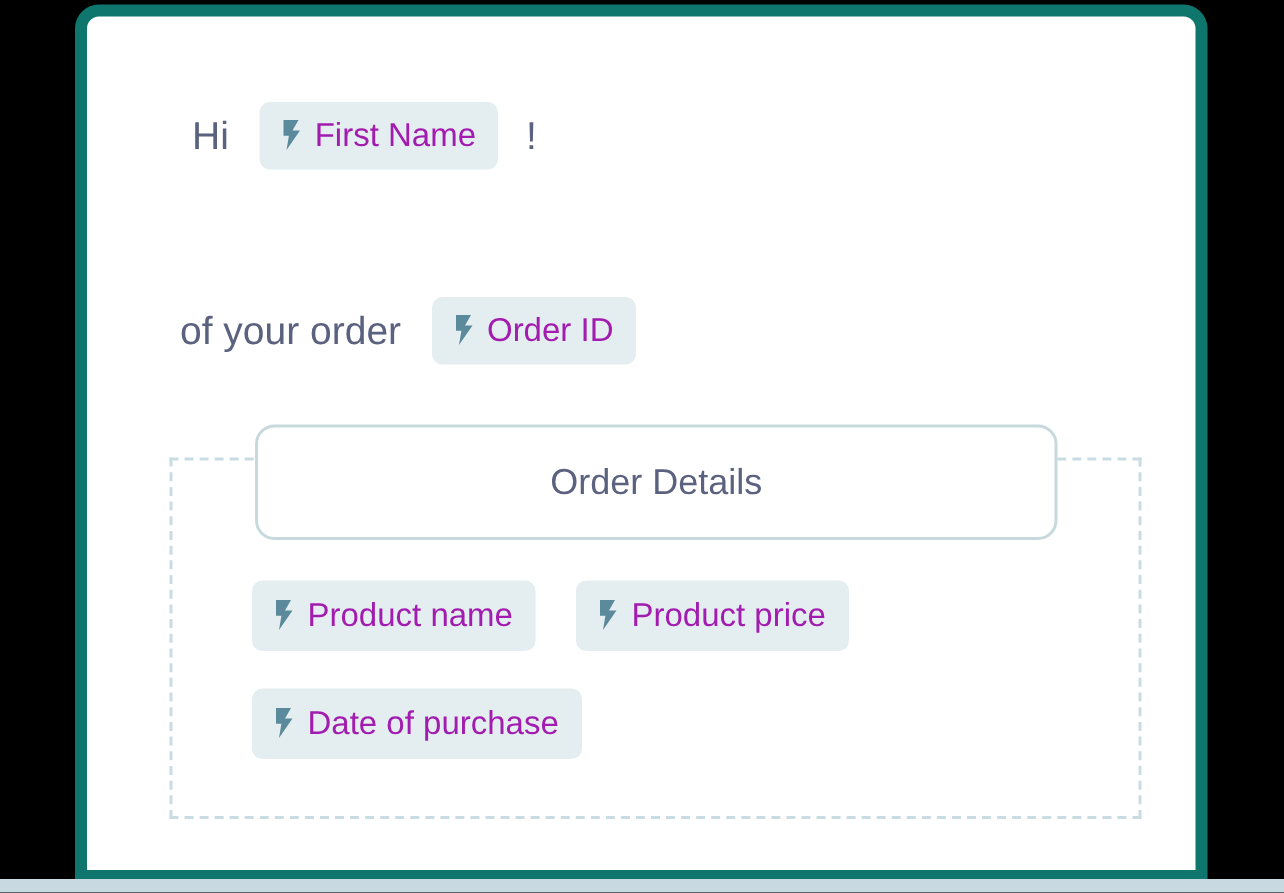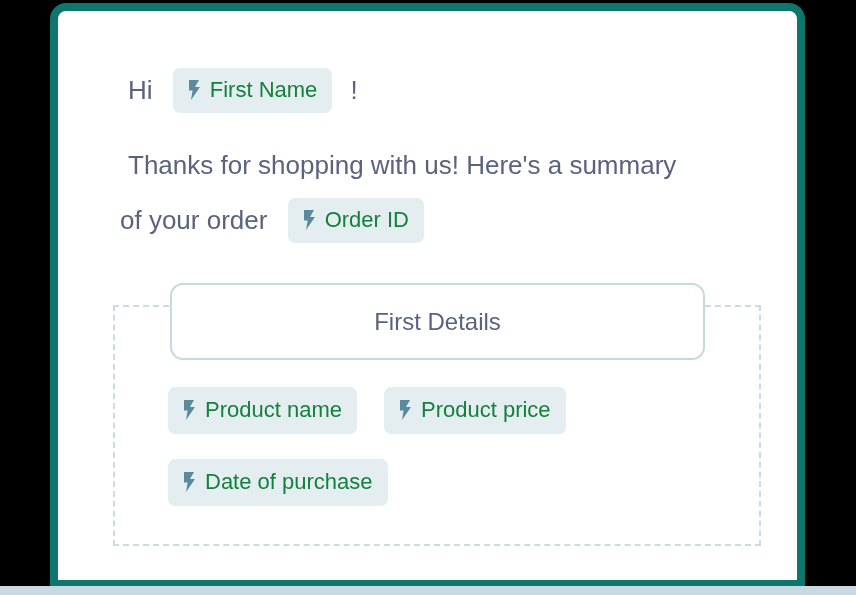--- a/index.html
+++ b/index.html
@@ -66,21 +66,21 @@
     vertical-align: middle;
   }
 
   
   .chip {
     display: inline-flex;
     align-items: center;
     gap: 9px;
     background: #e4edf0;
     border-radius: 7px;
-    color: #15803d;
+    color: #a21caf;
     font-size: 22px;
     line-height: 1;
     padding: 11px 15px 12px 14px;
     vertical-align: middle;
     white-space: nowrap;
     box-sizing: border-box;
   }
   .chip .bolt {
     display: inline-block;
     width: 14px;
@@ -151,40 +151,37 @@
         <span class="bolt">
           <svg width="14" height="20" viewBox="0 0 14 20" xmlns="http://www.w3.org/2000/svg">
             <path d="M2 0 H12 L8 7 H13 L4 20 L5.6 10.5 H2 Z" fill="#5b8a9c"></path>
           </svg>
         </span>
         <span>First Name</span>
       </span>
       <span class="inline-txt">!</span>
     </div>
 
-    <div class="para" id="thanks-line-1">
-      <span class="inline-txt">Thanks for shopping with us! Here's a summary</span>
-    </div>
 
     <div class="para" id="thanks-line-2">
       <span class="inline-txt">of your order</span>
       <span class="chip chip-gap-left">
         <span class="bolt">
           <svg width="14" height="20" viewBox="0 0 14 20" xmlns="http://www.w3.org/2000/svg">
             <path d="M2 0 H12 L8 7 H13 L4 20 L5.6 10.5 H2 Z" fill="#5b8a9c"></path>
           </svg>
         </span>
         <span>Order ID</span>
       </span>
     </div>
 
     <div id="details-dropzone"></div>
 
     <div id="order-details-button">
-      <span>First Details</span>
+      <span>Order Details</span>
     </div>
 
     <div id="chip-row-2">
       <span class="chip">
         <span class="bolt">
           <svg width="14" height="20" viewBox="0 0 14 20" xmlns="http://www.w3.org/2000/svg">
             <path d="M2 0 H12 L8 7 H13 L4 20 L5.6 10.5 H2 Z" fill="#5b8a9c"></path>
           </svg>
         </span>
         <span>Date of purchase</span>

